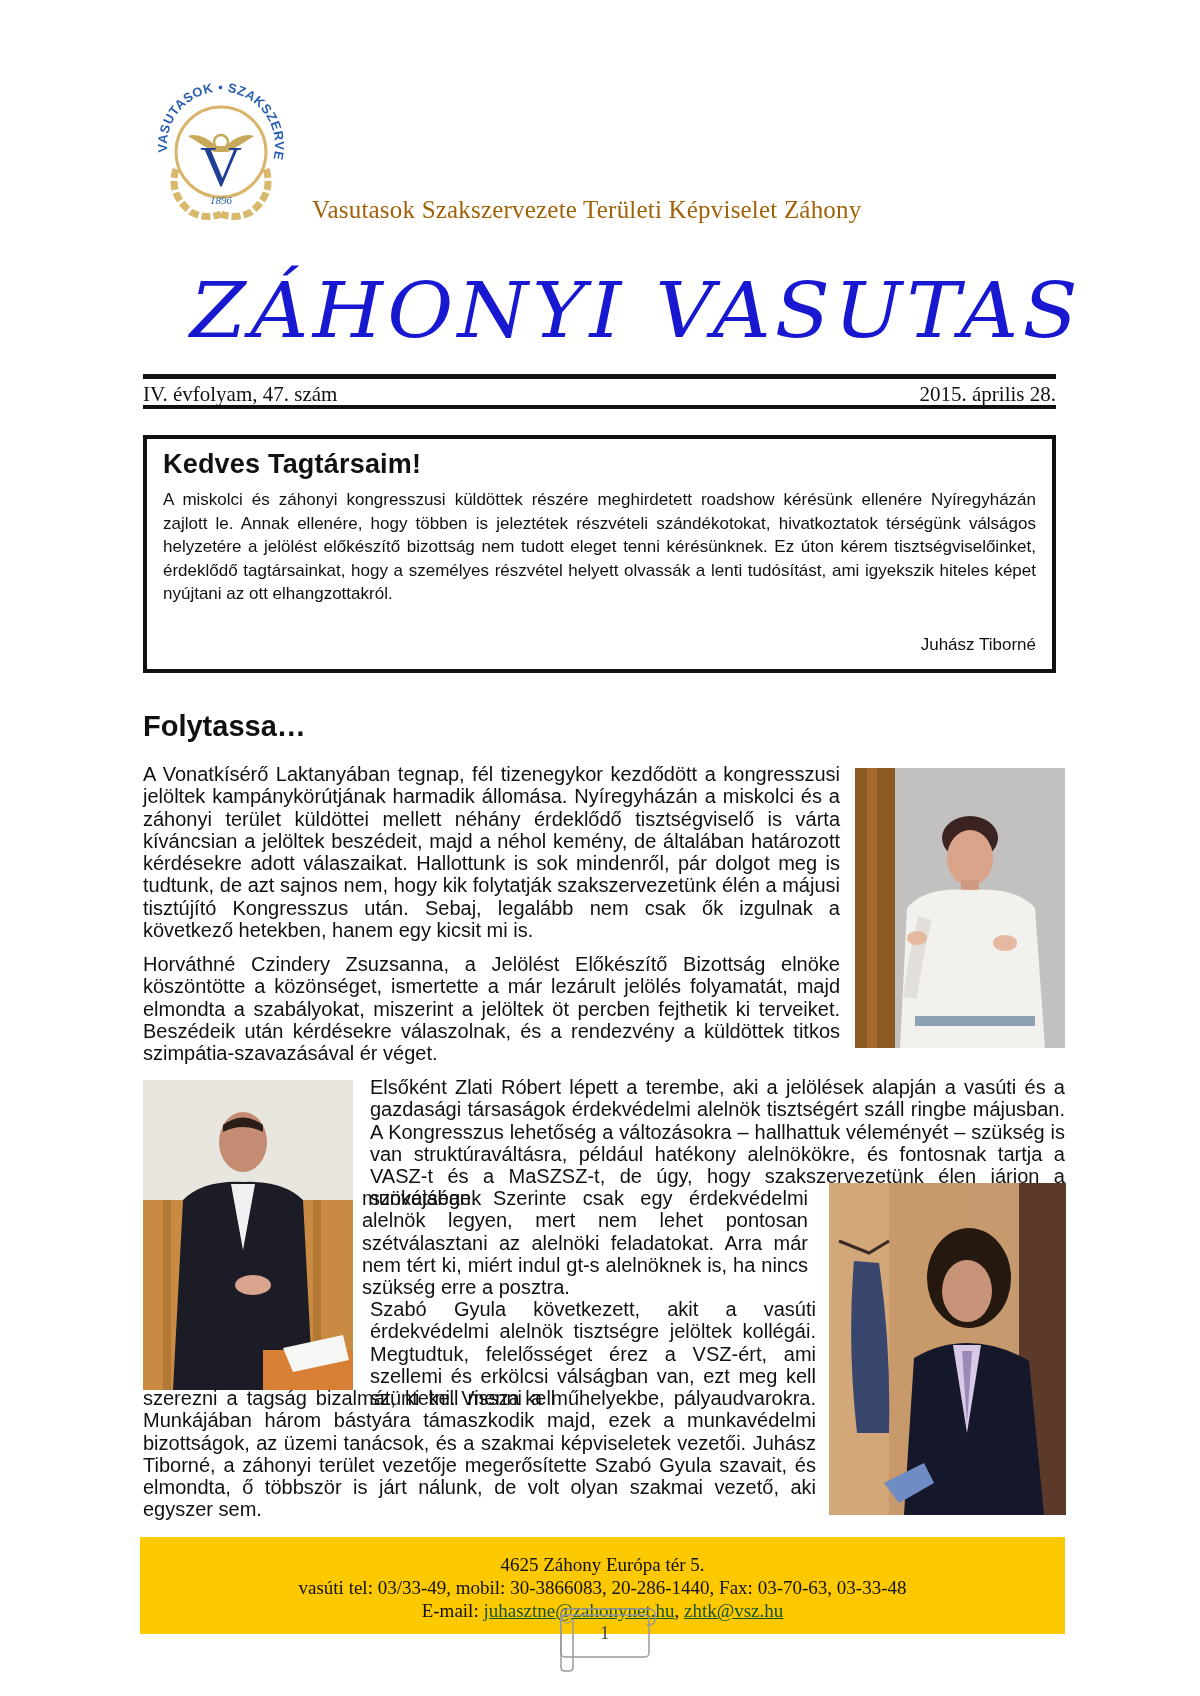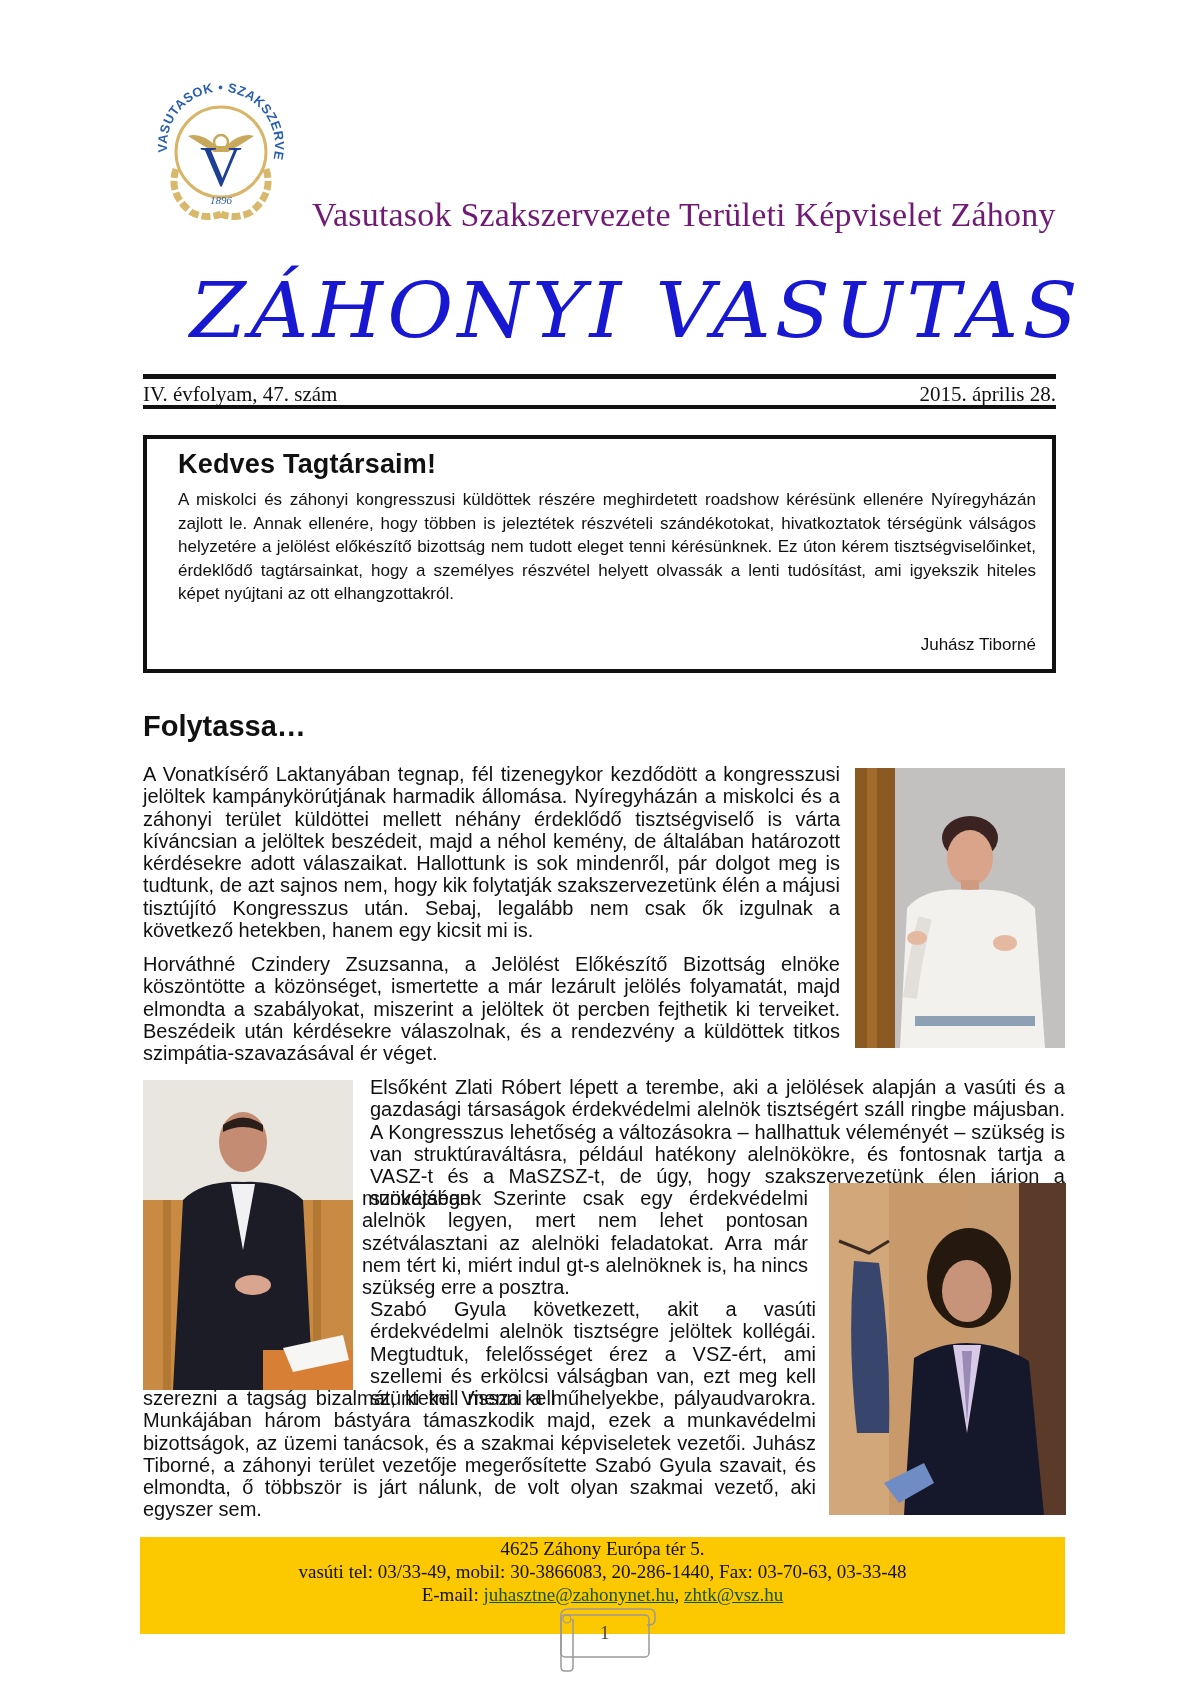--- a/index.html
+++ b/index.html
@@ -1,40 +1,40 @@
 <!DOCTYPE html>
 <html><head>
   <meta charset="utf-8">
   <style>
     * { box-sizing: border-box; margin: 0; padding: 0; }
     html, body { width: 1200px; height: 1696px; background: #ffffff; overflow: hidden; }
     body { position: relative; font-family: "Liberation Sans", sans-serif; color: #111; }
 
     .logo { position: absolute; left: 146px; top: 74px; width: 150px; height: 150px; }
-    .org-name { position: absolute; left: 312px; top: 196px; font-family: "Liberation Serif", serif; font-size: 34px; color: #701a75; letter-spacing: 0.2px; white-space: nowrap; }
+    .org-name { position: absolute; left: 312px; top: 196px; font-family: "Liberation Serif", serif; font-size: 25px; color: #a16207; letter-spacing: 0.2px; white-space: nowrap; }
 
     .masthead { position: absolute; left: 190px; top: 266px; width: 830px; font-family: "DejaVu Serif", serif; font-style: italic; font-size: 76px; color: #1818d0; letter-spacing: 4px; white-space: nowrap; transform: scaleX(1.06); transform-origin: left top; }
 
     .rule-top { position: absolute; left: 143px; top: 374px; width: 913px; height: 5px; background: #111; }
     .issue-line { position: absolute; left: 143px; top: 382px; width: 913px; font-family: "Liberation Serif", serif; font-size: 21px; display: flex; justify-content: space-between; }
     .rule-bottom { position: absolute; left: 143px; top: 405px; width: 913px; height: 4px; background: #111; }
 
-    .greeting-box { position: absolute; left: 143px; top: 435px; width: 913px; height: 238px; border: 4px solid #111; padding: 10px 16px 0 31px; }
+    .greeting-box { position: absolute; left: 143px; top: 435px; width: 913px; height: 238px; border: 4px solid #111; padding: 10px 16px 0 16px; }
     .greeting-title { font-size: 27px; font-weight: bold; margin-bottom: 8px; letter-spacing: 0.2px; }
     .greeting-text { font-size: 17px; line-height: 23.5px; text-align: justify; }
     .signature { position: absolute; right: 16px; bottom: 14px; font-size: 17px; }
 
     .section-title { position: absolute; left: 143px; top: 710px; font-size: 29px; font-weight: bold; }
 
     .para { position: absolute; font-size: 20px; line-height: 22.3px; text-align: justify; }
 
     .photo { position: absolute; overflow: hidden; }
     .photo svg { width: 100%; height: 100%; display: block; }
 
-    .footer-band { position: absolute; left: 140px; top: 1537px; width: 925px; height: 97px; background: #fcc800; text-align: center; font-family: "Liberation Serif", serif; font-size: 19px; line-height: 23px; padding-top: 0; color: #111; }
+    .footer-band { position: absolute; left: 140px; top: 1537px; width: 925px; height: 97px; background: #fcc800; text-align: center; font-family: "Liberation Serif", serif; font-size: 19px; line-height: 23px; padding-top: 16px; color: #111; }
     .footer-band a { color: #14532d; text-decoration: underline; }
 
     .page-scroll { position: absolute; left: 551px; top: 1605px; width: 110px; height: 68px; }
     .page-number { position: absolute; left: 600px; top: 1622px; font-family: "Liberation Serif", serif; font-size: 19px; color: #444; }
   </style>
 </head>
 <body>
 
 <div class="logo">
   <svg viewBox="0 0 150 150" width="150" height="150">

